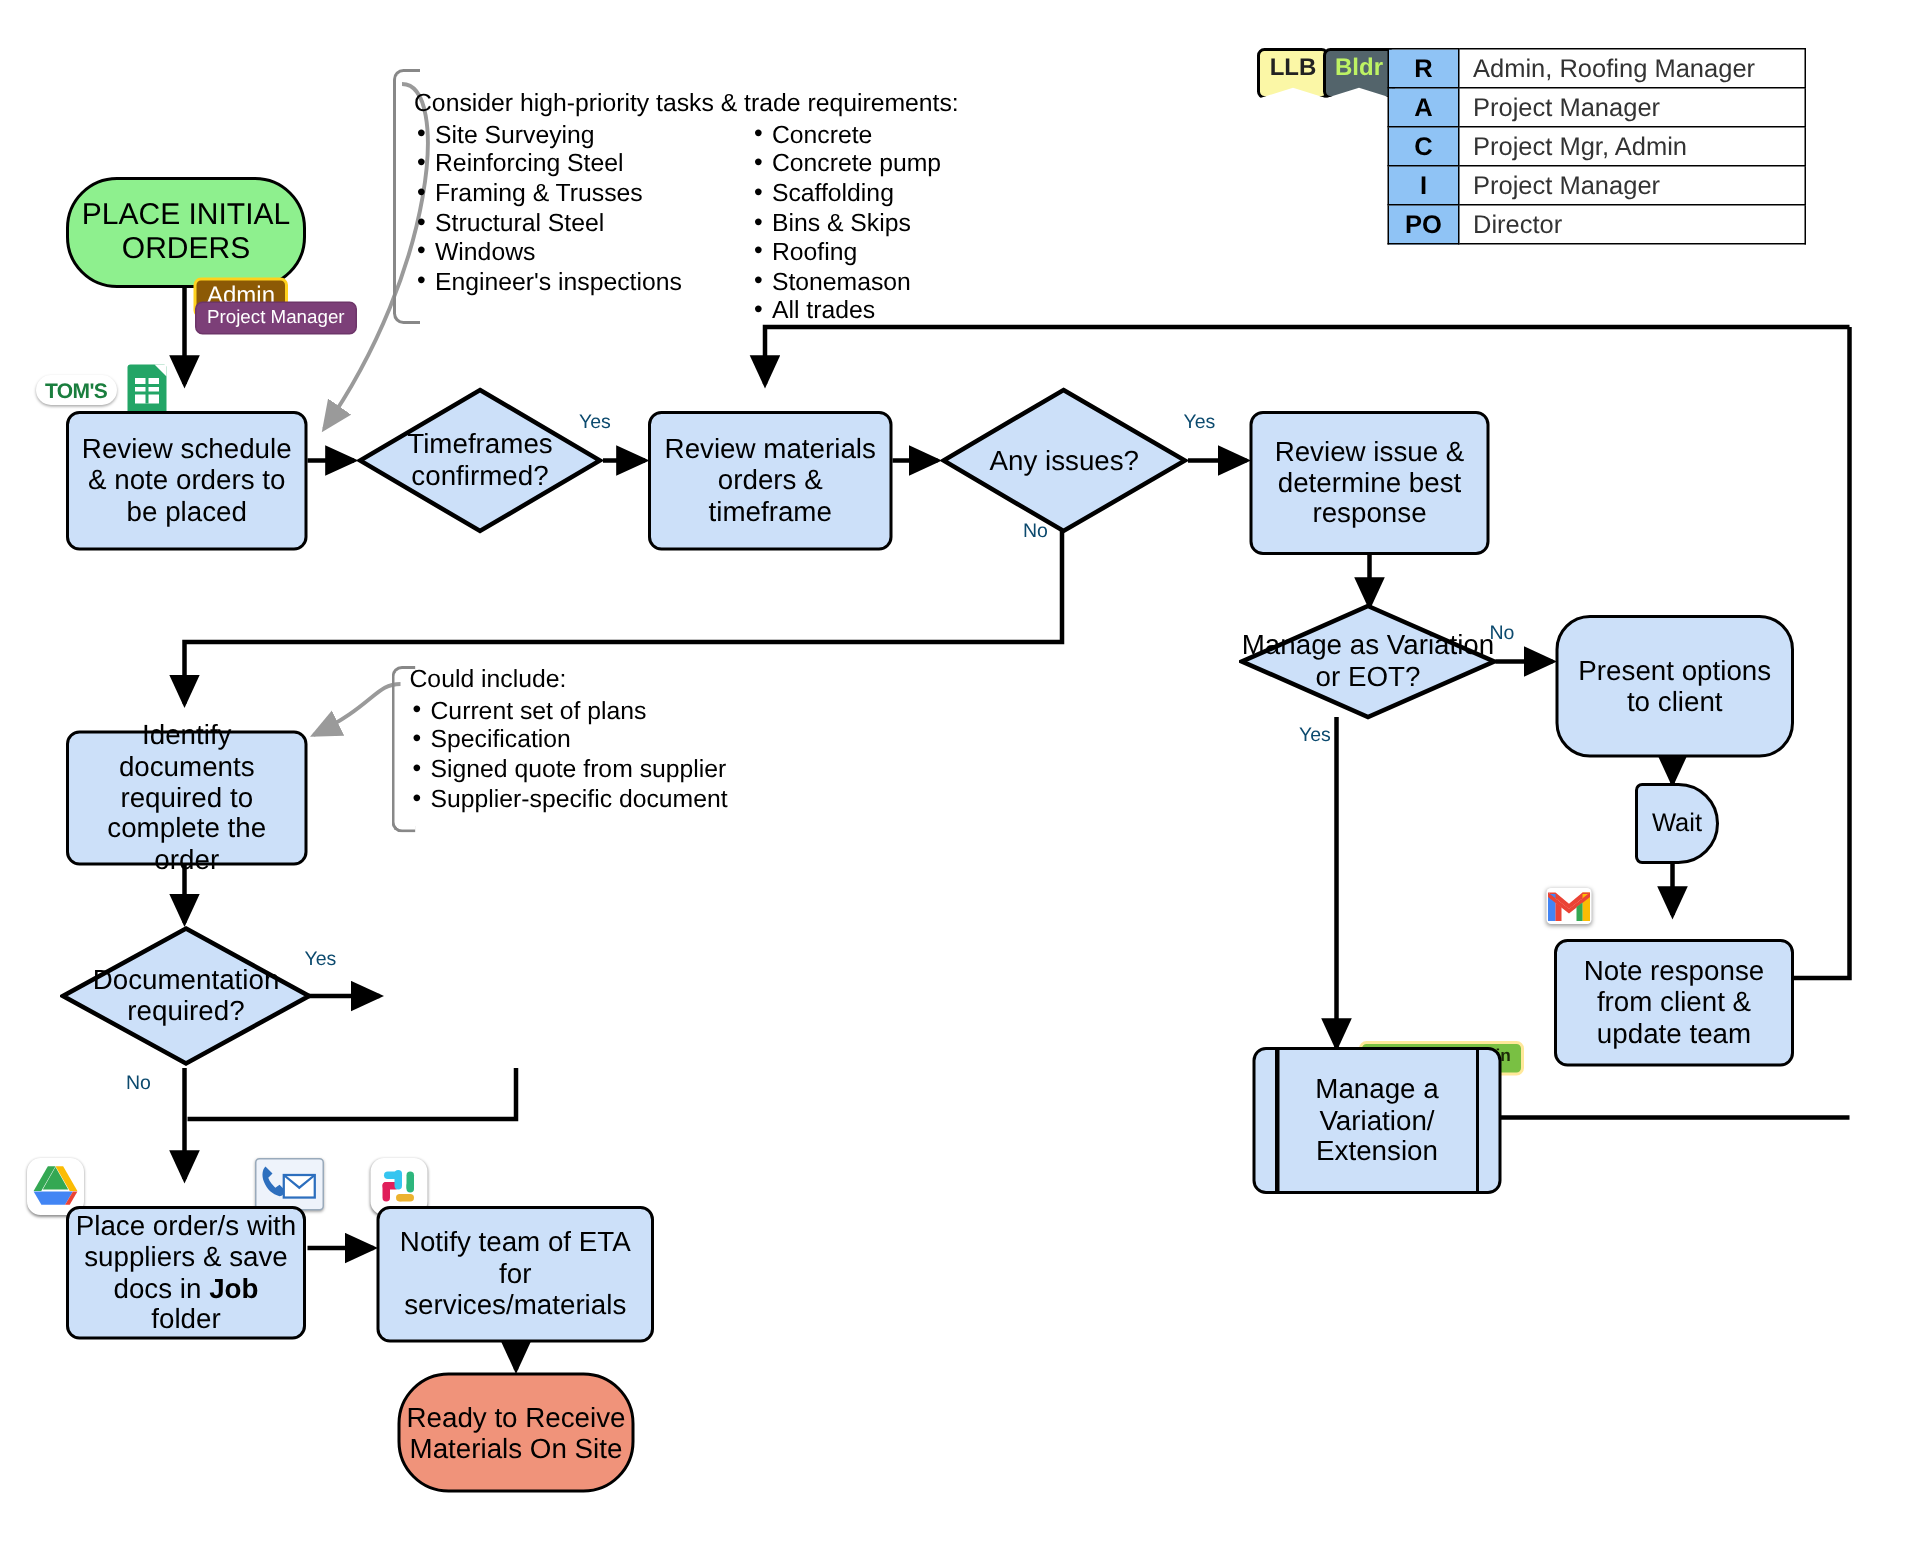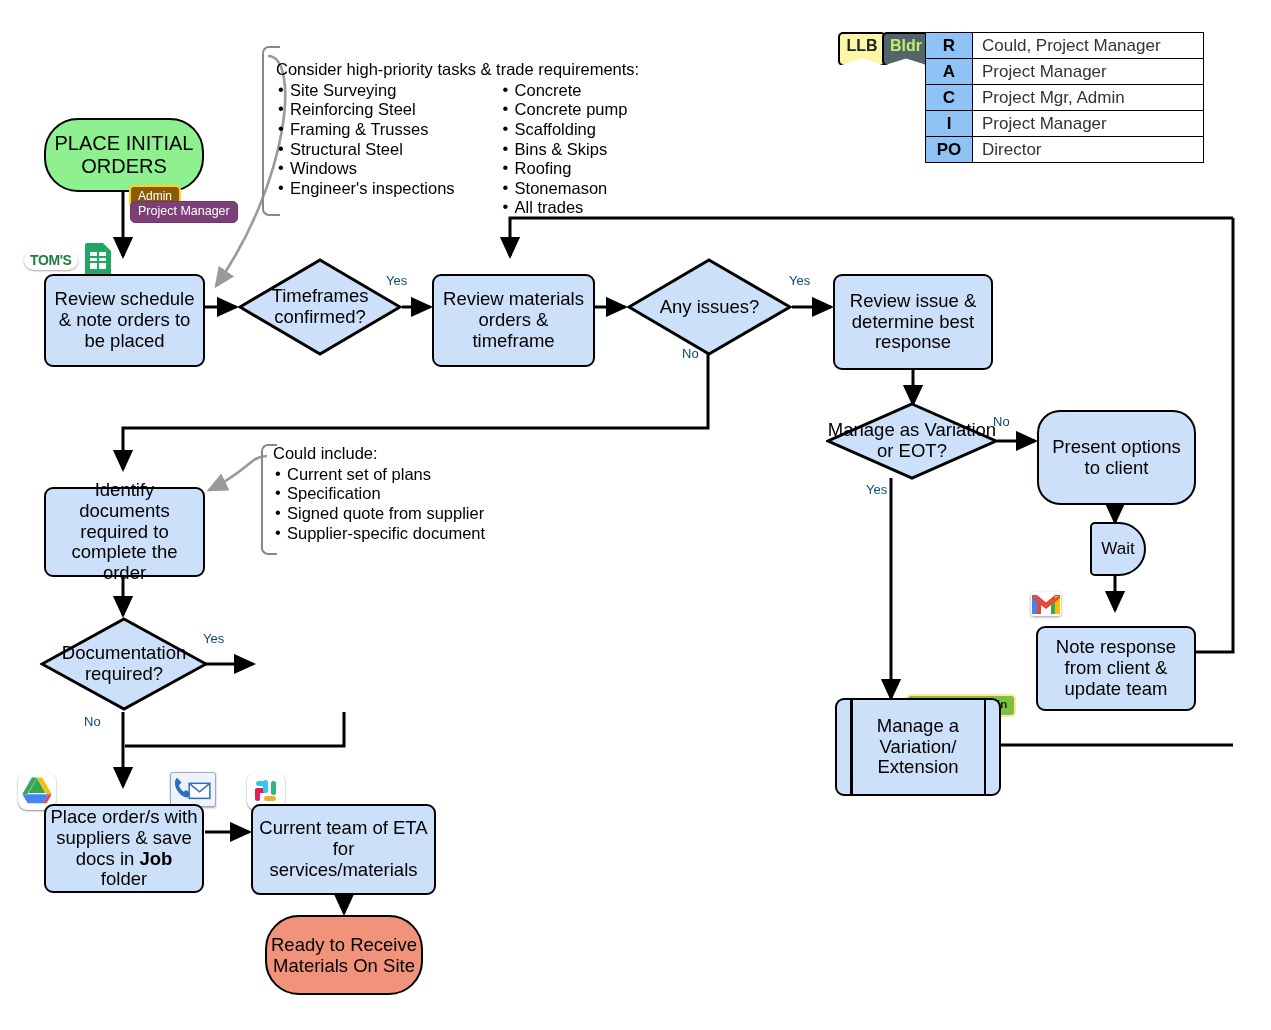--- a/index.html
+++ b/index.html
@@ -41,21 +41,21 @@
   .note .cols{display:flex;gap:46px;margin-top:1px;}
   .note ul{list-style:none;margin:0;padding:0;}
   .note li{white-space:nowrap;padding-left:14px;position:relative;}
   .note li:before{content:"\2022";position:absolute;left:2px;top:-1px;}
   .bracket{position:absolute;border:2px solid #888;border-right:none;
            border-radius:7px 0 0 7px;}
 
   
   .badge{position:absolute;font-size:12.5px;line-height:1;padding:3px 7px 4px;
          border-radius:5px;white-space:nowrap;}
-  .badge.admin{background:#8c5a05;color:#fff;border:2px solid #ffd21e;font-size:12px;}
+  .badge.admin{background:#8c5a05;color:#fff;border:2px solid #ffd21e;font-size:16px;}
   .badge.pm{background:#7c3f78;color:#fff;border:1px solid #6d3569;}
   .badge.ca{background:#79c043;color:#1d2b08;border:2px solid #ffe89a;font-weight:bold;font-size:11.5px;}
 
   
   .ribbon{position:absolute;width:48px;height:34px;border:2.5px solid #000;
           border-radius:5px;display:flex;align-items:flex-start;justify-content:center;
           font-size:16px;font-weight:bold;padding-top:3px;box-sizing:border-box;
           clip-path:polygon(0 0,100% 0,100% 100%,50% 78%,0 100%);}
   .ribbon.llb{background:#fbf7a6;color:#222;}
   .ribbon.bldr{background:#53646b;color:#bef264;}
@@ -152,21 +152,21 @@
     </g>
   </svg>
 
   <div class="ribbon llb" style="left:838px;top:32px;">LLB</div>
   <div class="ribbon bldr" style="left:882px;top:32px;">Bldr</div>
 
   <table class="raci" style="left:925px;top:32px;">
     <tbody>
         <tr>
       <td class="k">R</td>
-      <td class="v">Could, Project Manager</td>
+      <td class="v">Admin, Roofing Manager</td>
         </tr>
     <tr>
       <td class="k">A</td>
       <td class="v">Project Manager</td>
         </tr>
     <tr>
       <td class="k">C</td>
       <td class="v">Project Mgr, Admin</td>
         </tr>
     <tr>
@@ -343,17 +343,17 @@
       <rect x="16" y="8" width="5" height="13" rx="2.5" fill="#36c5f0"></rect>
       <rect x="16" y="8" width="13" height="5" rx="2.5" fill="#36c5f0" opacity="0"></rect>
       <rect x="9" y="9" width="12" height="5" rx="2.5" fill="#36c5f0"></rect>
       <rect x="24" y="9" width="5" height="13" rx="2.5" fill="#2eb67d"></rect>
       <rect x="18" y="24" width="11" height="5" rx="2.5" fill="#ecb22e"></rect>
       <rect x="24" y="18" width="5" height="11" rx="2.5" fill="#ecb22e" opacity="0"></rect>
       <rect x="17" y="24" width="5" height="5" rx="2.5" fill="#ecb22e"></rect>
       <rect x="24" y="16" width="5" height="7" rx="2.5" fill="#2eb67d"></rect>
     </svg>
   </div>
-  <div class="node proc" style="left:251px;top:788px;width:185px;height:91px;">Current team of ETA for services/materials</div>
+  <div class="node proc" style="left:251px;top:788px;width:185px;height:91px;">Notify team of ETA for services/materials</div>
 
   <div class="node term end" style="left:265px;top:915px;width:158px;height:80px;">Ready to Receive Materials On Site</div>
 
 </div>
 
 </body></html>

